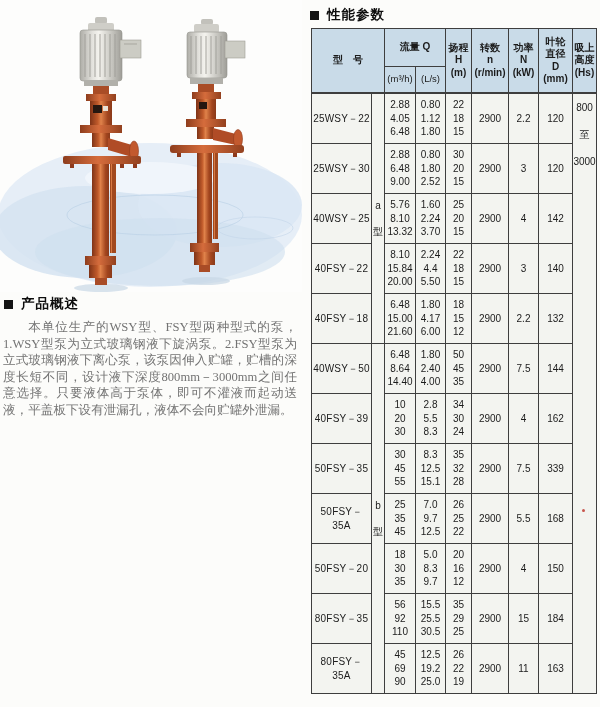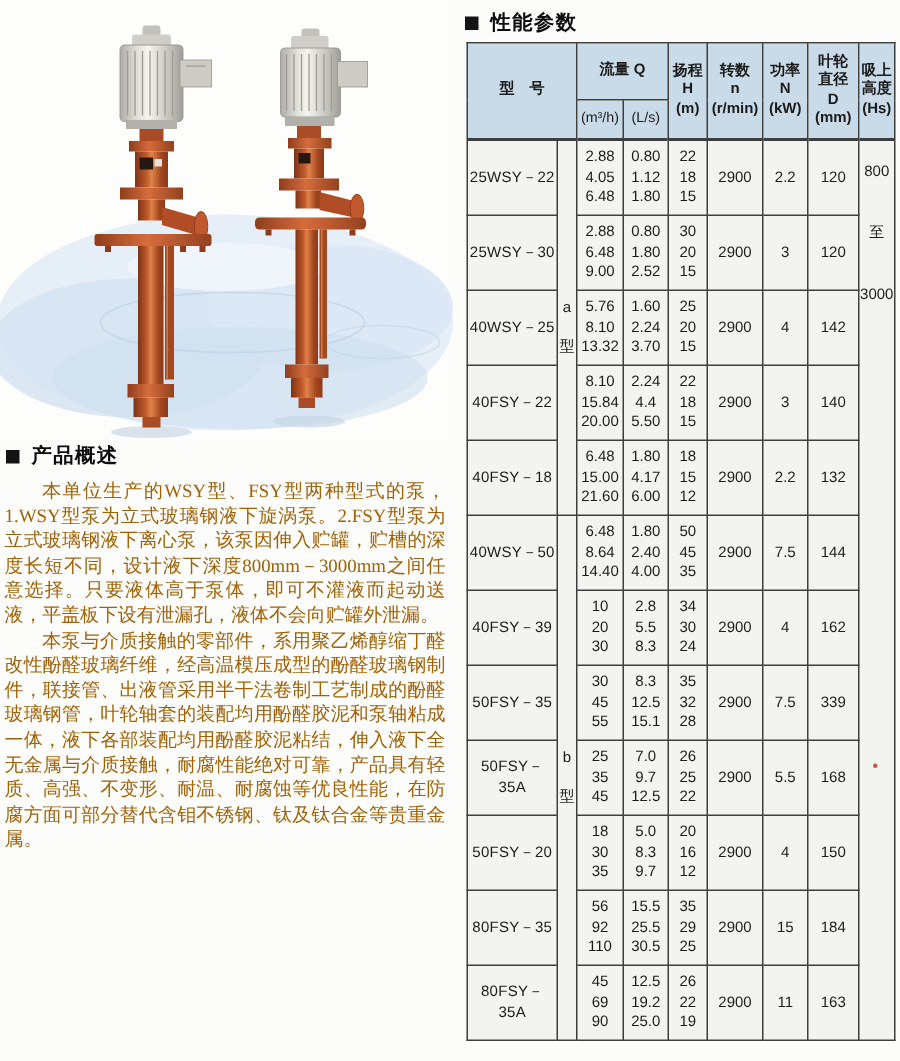--- a/index.html
+++ b/index.html
@@ -13,21 +13,21 @@
   .photo{width:302px;height:292px;background:#fdfdfc;}
   .section{padding:0 5px 0 3px;}
   .sec-head{
     display:flex;align-items:center;gap:8px;margin:3px 0 6px 1px;
     font-family:"Liberation Sans","DejaVu Sans",sans-serif;
     font-weight:bold;font-size:13.5px;color:#0d0d0d;letter-spacing:1px;
   }
   .sq{width:9px;height:9px;background:#141414;display:inline-block;flex:0 0 auto;}
   .section p{
     margin:0;font-size:12.6px;line-height:16.6px;text-align:justify;
-    text-indent:2em;color:#a16207;
+    text-indent:2em;color:#737373;
   }
   
   .right-col{position:absolute;left:303px;top:0;width:297px;height:707px;}
   .right-col .sec-head{margin:6px 0 4px 7px;}
   table.perf{
     border-collapse:collapse;table-layout:fixed;margin:2px 0 0 8px;
     width:285px;background:#f3f4f0;
     font-family:"Liberation Sans","DejaVu Sans",sans-serif;
   }
   .perf th,.perf td{
@@ -36,21 +36,21 @@
   }
   .perf thead th{background:#c9dbe8;font-size:10px;font-weight:bold;line-height:12.5px;}
   .perf thead tr.h1 th{height:37px;}
   .perf thead tr.h2 th{height:25px;}
   .perf thead th.unit{font-weight:normal;font-size:9.5px;}
   .perf thead th.sep{border-bottom-width:2px;}
   .pre{white-space:pre-line;}
   .perf tbody td{font-size:10px;line-height:13.8px;height:49px;background:#f3f4f0;}
   .perf td.model{font-size:10px;letter-spacing:0.2px;}
   .perf td.type-cell{font-size:10px;line-height:26px;background:#f3f4f0;}
-  .perf td.hs-cell{vertical-align:top;line-height:41px;font-size:10px;}
+  .perf td.hs-cell{vertical-align:top;line-height:27px;font-size:10px;}
   .artifact{position:absolute;left:582px;top:509px;width:3px;height:3px;border-radius:50%;background:#c03a30;opacity:.85;}
 </style>
 </head>
 <body>
 
 <div class="page">
 
   <div class="left-col">
 
     <div class="photo">
@@ -160,21 +160,20 @@
         </g>
       </svg>
     </div>
 
     <div class="section">
       <div class="sec-head">
         <span class="sq"></span>
         <span>产品概述</span>
       </div>
       <p>本单位生产的WSY型、FSY型两种型式的泵，1.WSY型泵为立式玻璃钢液下旋涡泵。2.FSY型泵为立式玻璃钢液下离心泵，该泵因伸入贮罐，贮槽的深度长短不同，设计液下深度800mm－3000mm之间任意选择。只要液体高于泵体，即可不灌液而起动送液，平盖板下设有泄漏孔，液体不会向贮罐外泄漏。</p>
-      <p>本泵与介质接触的零部件，系用聚乙烯醇缩丁醛改性酚醛玻璃纤维，经高温模压成型的酚醛玻璃钢制件，联接管、出液管采用半干法卷制工艺制成的酚醛玻璃钢管，叶轮轴套的装配均用酚醛胶泥和泵轴粘成一体，液下各部装配均用酚醛胶泥粘结，伸入液下全无金属与介质接触，耐腐性能绝对可靠，产品具有轻质、高强、不变形、耐温、耐腐蚀等优良性能，在防腐方面可部分替代含钼不锈钢、钛及钛合金等贵重金属。</p>
     </div>
   </div>
 
   <div class="right-col">
     <div class="sec-head">
       <span class="sq"></span>
       <span>性能参数</span>
     </div>
 
     <table class="perf">

